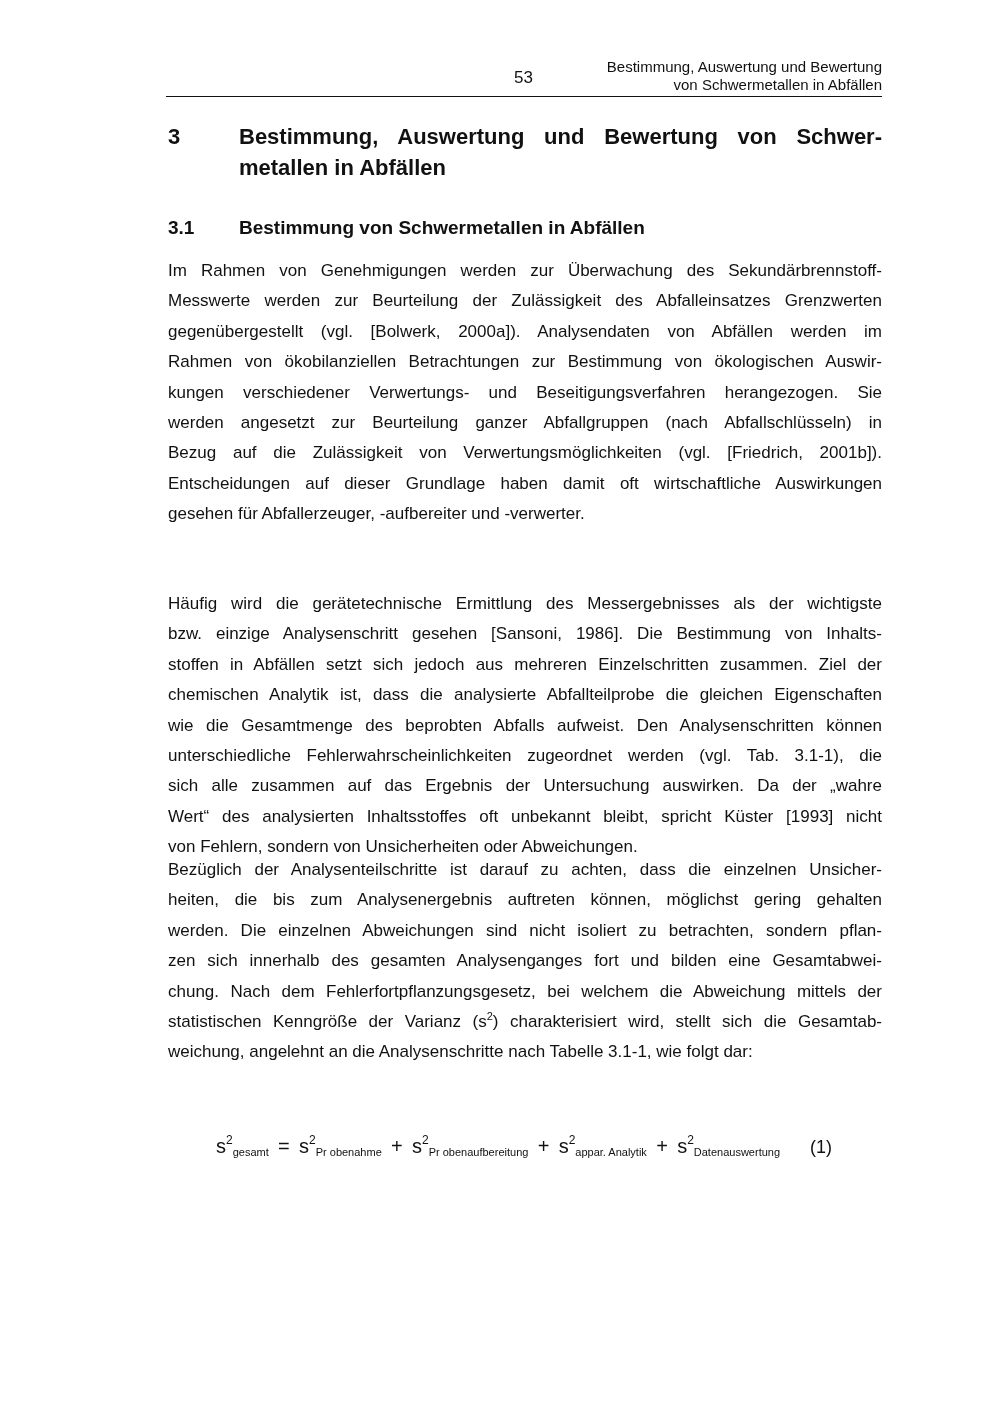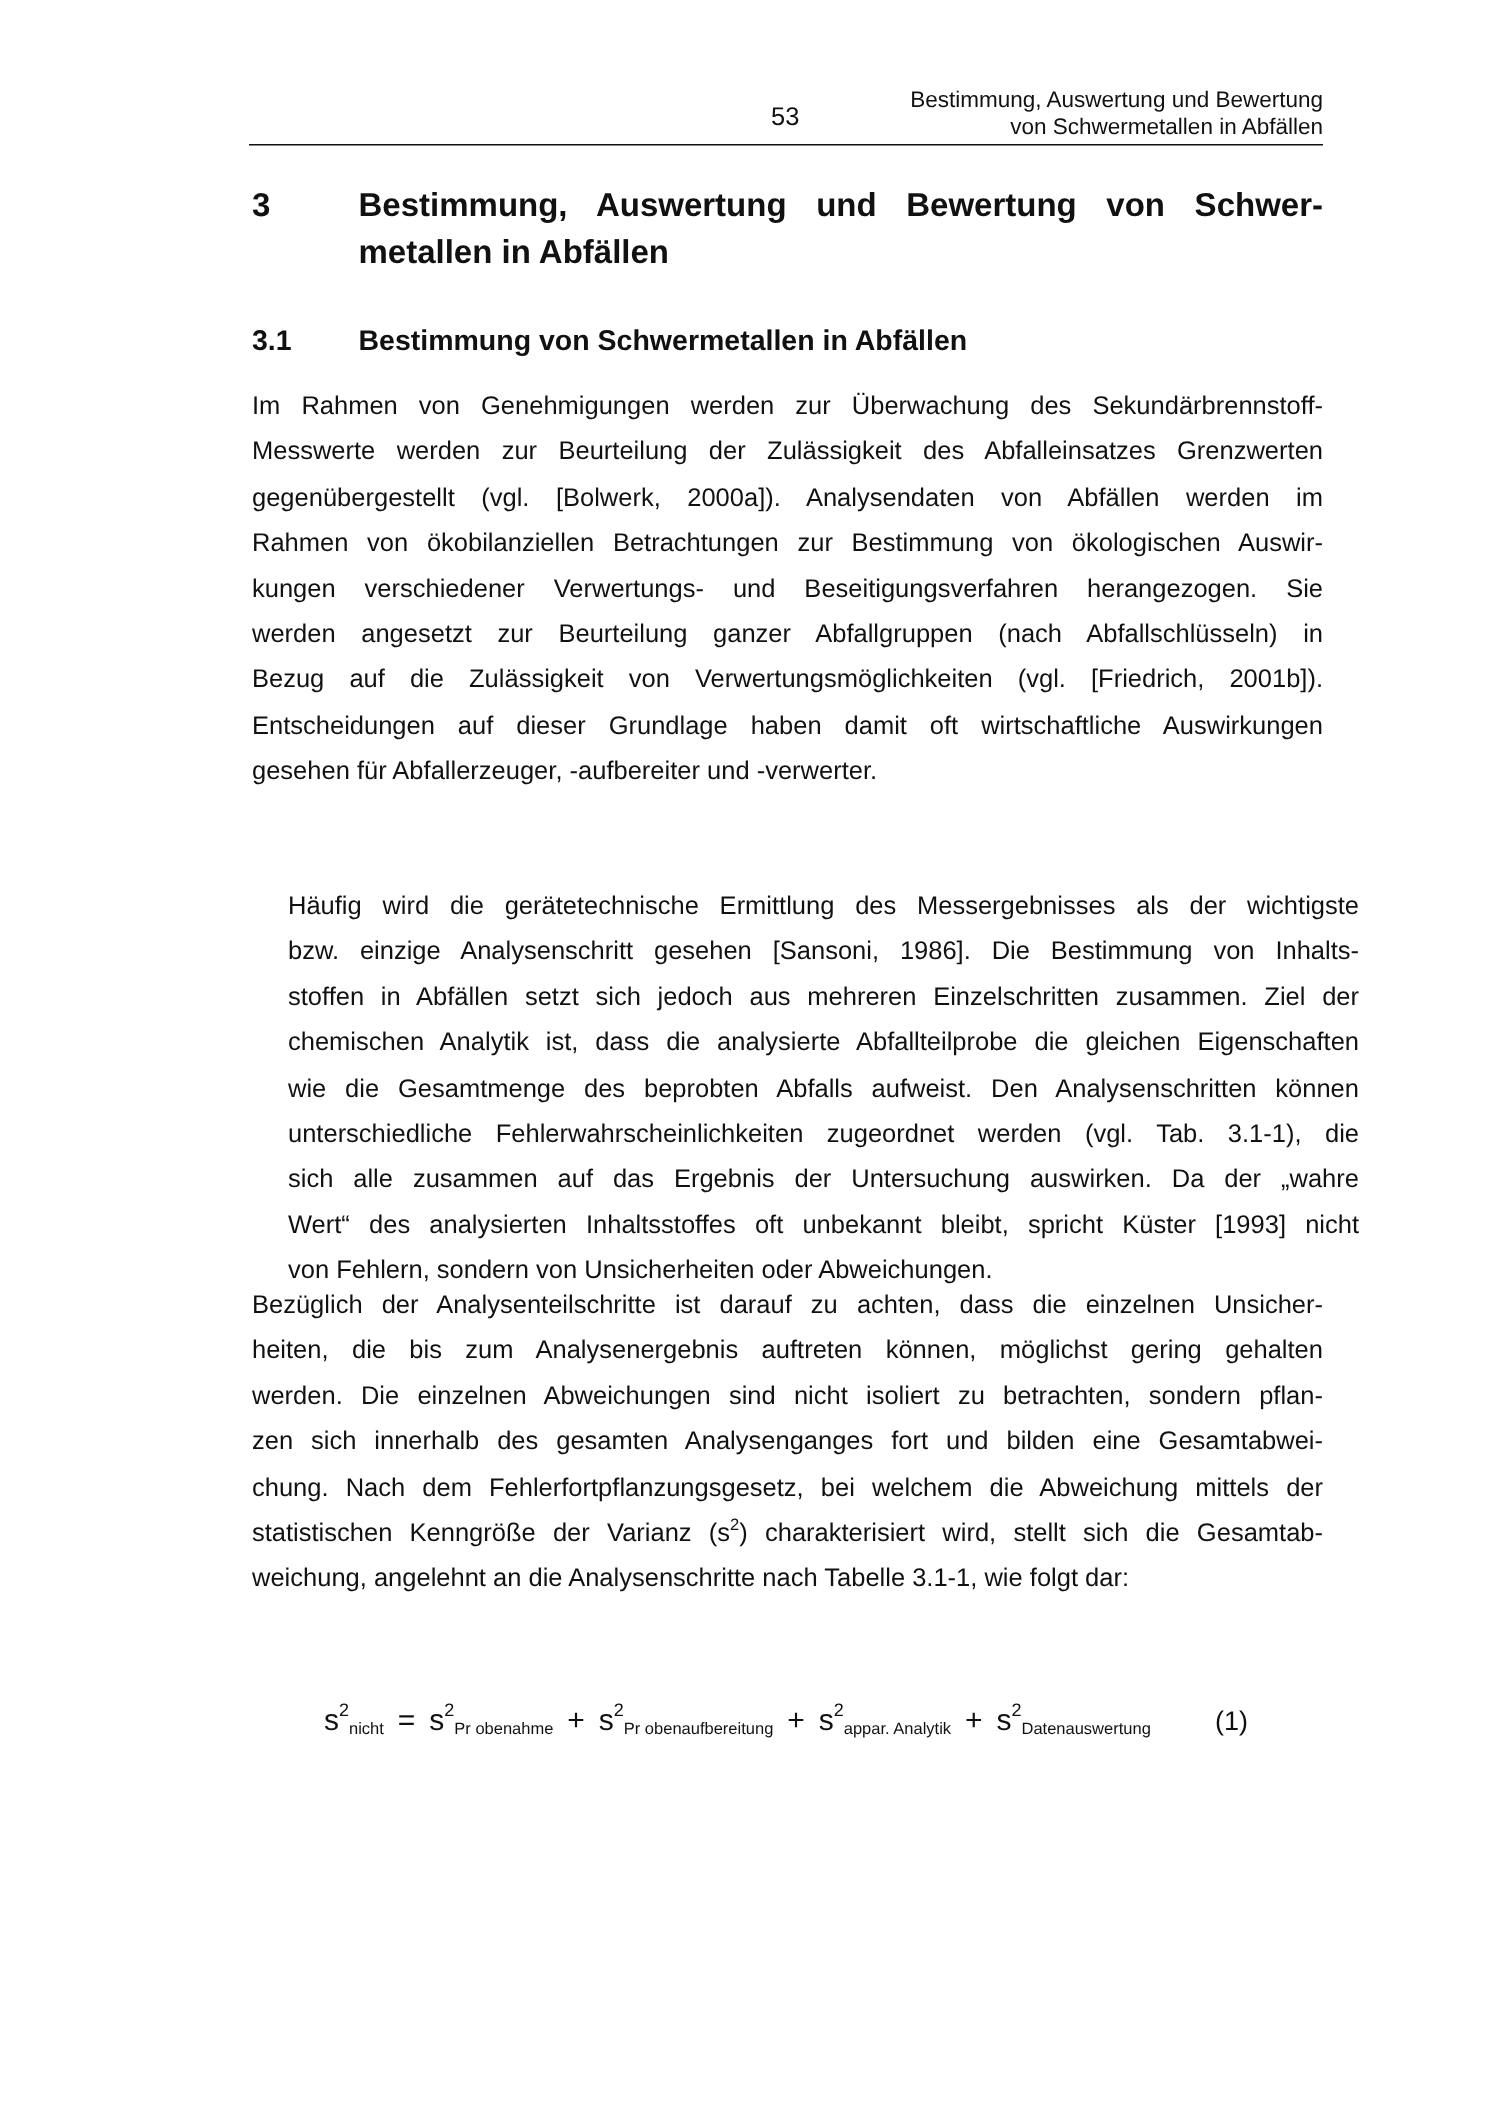--- a/index.html
+++ b/index.html
@@ -23,21 +23,21 @@
 
   .h2 { position: absolute; left: 168px; top: 215px; width: 714px; font-weight: bold;
         font-size: 19px; line-height: 26px; }
   .h2 .num { position: absolute; left: 0; top: 0; }
   .h2 .title { position: absolute; left: 71px; top: 0; }
 
   .para { position: absolute; left: 168px; width: 714px; font-size: 17px; line-height: 30.4px; }
   .para .line { display: block; text-align: justify; text-align-last: justify; white-space: nowrap; height: 30.4px; }
   .para .line.last { text-align-last: left; }
   .p1 { top: 256px; }
-  .p2 { top: 589px; margin-left: 24px; }
+  .p2 { top: 589px; }
   .p3 { top: 855px; }
 
   sup { font-size: 11px; line-height: 0; vertical-align: 7px; }
 
   .equation { position: absolute; left: 216px; top: 1133px; width: 620px; height: 30px;
               font-size: 19px; white-space: nowrap; }
   .equation .s { font-size: 20px; }
   .equation .sub { font-size: 11px; vertical-align: -3px; }
   .equation .sup2 { font-size: 12px; vertical-align: 9px; }
   .equation .op { font-size: 20px; margin: 0 4px; }
@@ -98,21 +98,21 @@
     <span class="line">Bezüglich der Analysenteilschritte ist darauf zu achten, dass die einzelnen Unsicher-</span>
     <span class="line">heiten, die bis zum Analysenergebnis auftreten können, möglichst gering gehalten</span>
     <span class="line">werden. Die einzelnen Abweichungen sind nicht isoliert zu betrachten, sondern pflan-</span>
     <span class="line">zen sich innerhalb des gesamten Analysenganges fort und bilden eine Gesamtabwei-</span>
     <span class="line">chung. Nach dem Fehlerfortpflanzungsgesetz, bei welchem die Abweichung mittels der</span>
     <span class="line"><span>statistischen Kenngröße der Varianz (s</span><sup>2</sup><span>) charakterisiert wird, stellt sich die Gesamtab-</span></span>
     <span class="line last">weichung, angelehnt an die Analysenschritte nach Tabelle 3.1-1, wie folgt dar:</span>
   </div>
 
   <div class="equation">
-    <span class="s">s</span><span class="sup2">2</span><span class="sub">nicht</span>
+    <span class="s">s</span><span class="sup2">2</span><span class="sub">gesamt</span>
     <span class="op">=</span>
     <span class="s">s</span><span class="sup2">2</span><span class="sub">Pr obenahme</span>
     <span class="op">+</span>
     <span class="s">s</span><span class="sup2">2</span><span class="sub">Pr obenaufbereitung</span>
     <span class="op">+</span>
     <span class="s">s</span><span class="sup2">2</span><span class="sub">appar. Analytik</span>
     <span class="op">+</span>
     <span class="s">s</span><span class="sup2">2</span><span class="sub">Datenauswertung</span>
   </div>
   <span class="eq-number">(1)</span>

